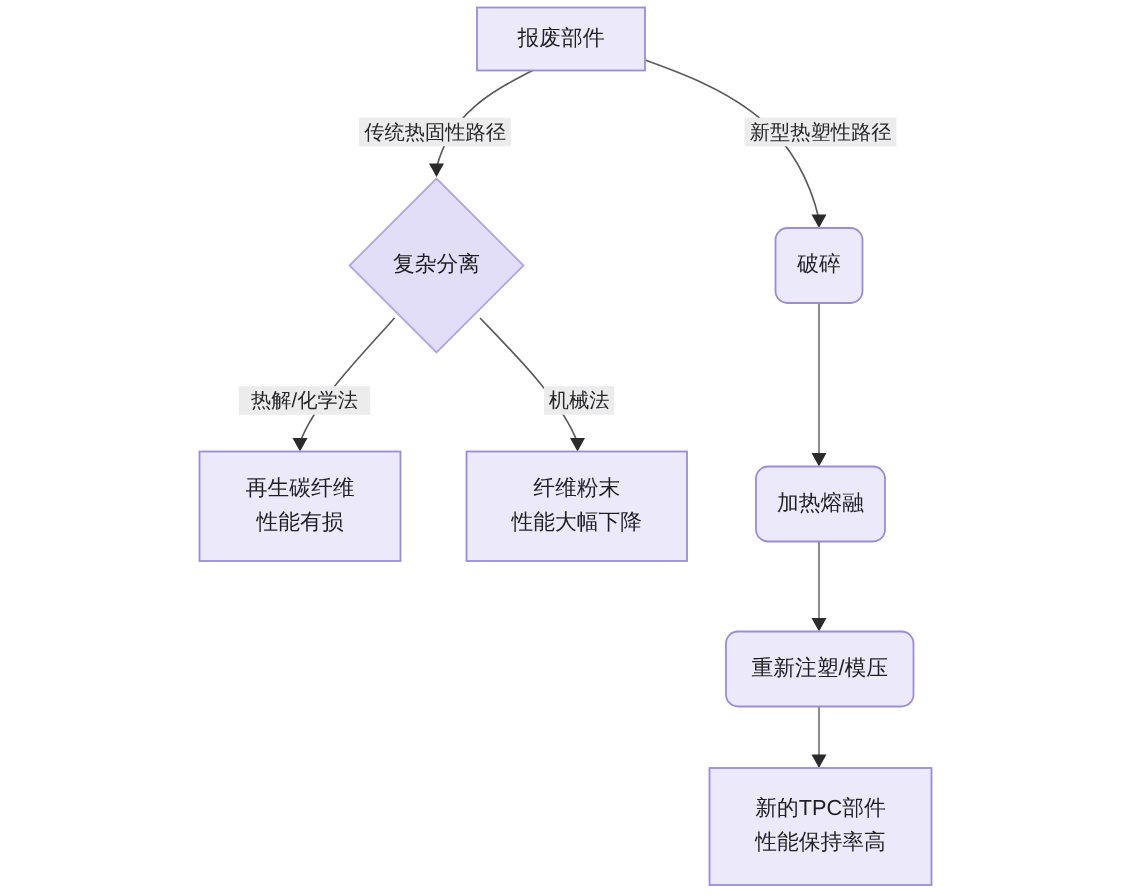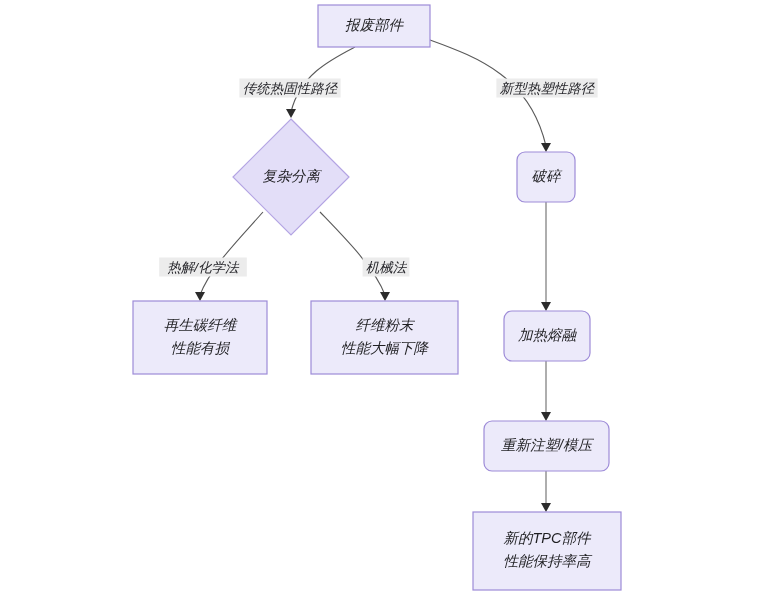--- a/index.html
+++ b/index.html
@@ -10,21 +10,20 @@
   body {
     width: 760px;
     height: 597px;
     font-family: "Liberation Sans", "DejaVu Sans", sans-serif;
     overflow: hidden;
   }
   #flow-root {
     position: relative;
     width: 760px;
     height: 597px;
-    font-style: italic;
   }
   svg.flow-canvas {
     display: block;
     width: 760px;
     height: 597px;
   }
   .node-shape {
     fill: #ECEAFA;
     stroke: #9D8BD8;
     stroke-width: 1.2;

